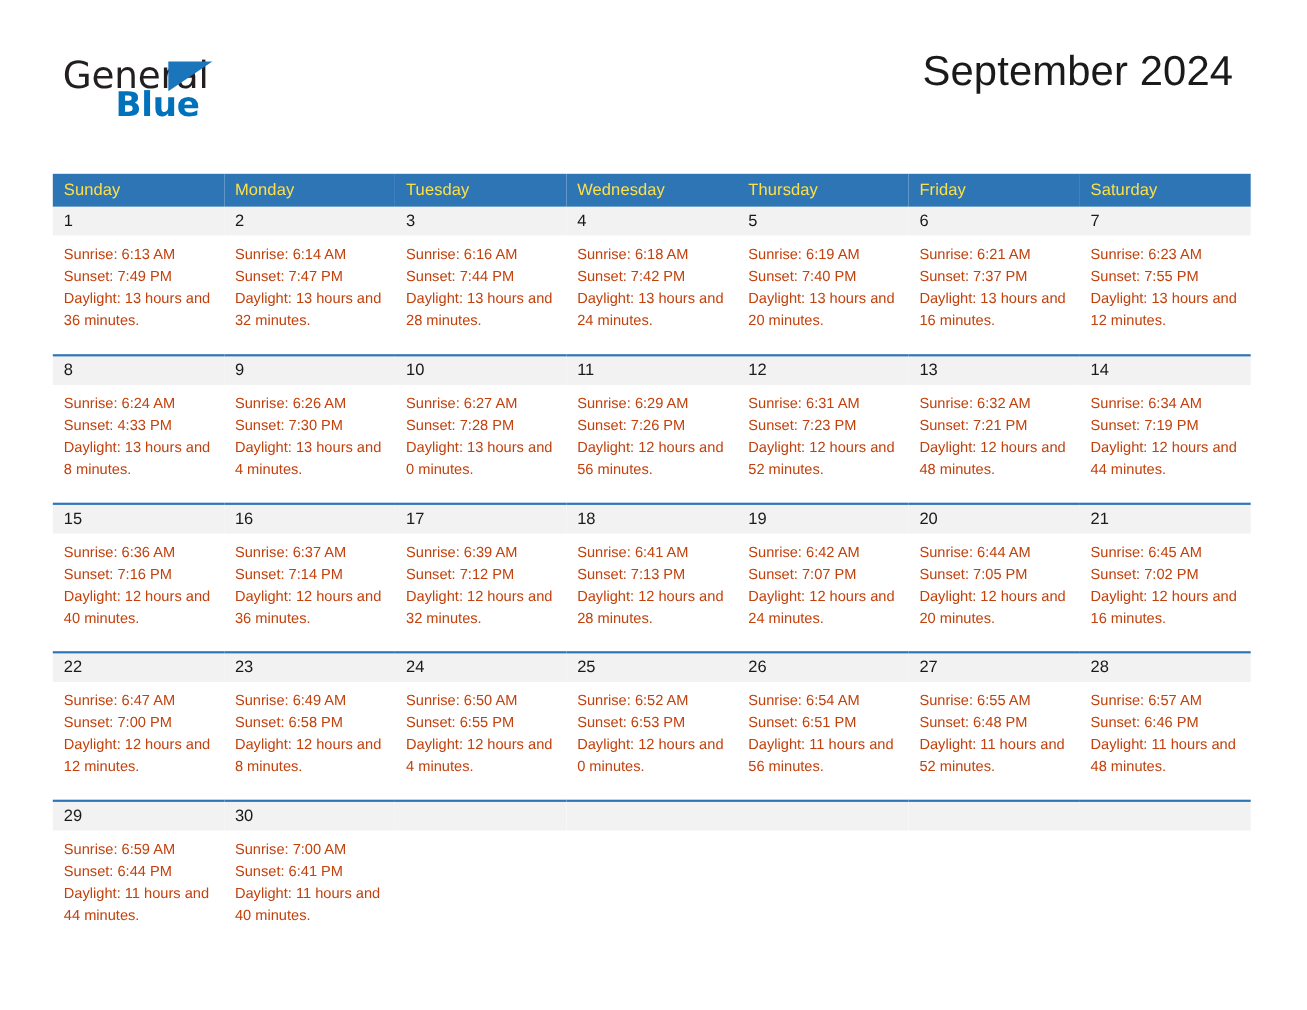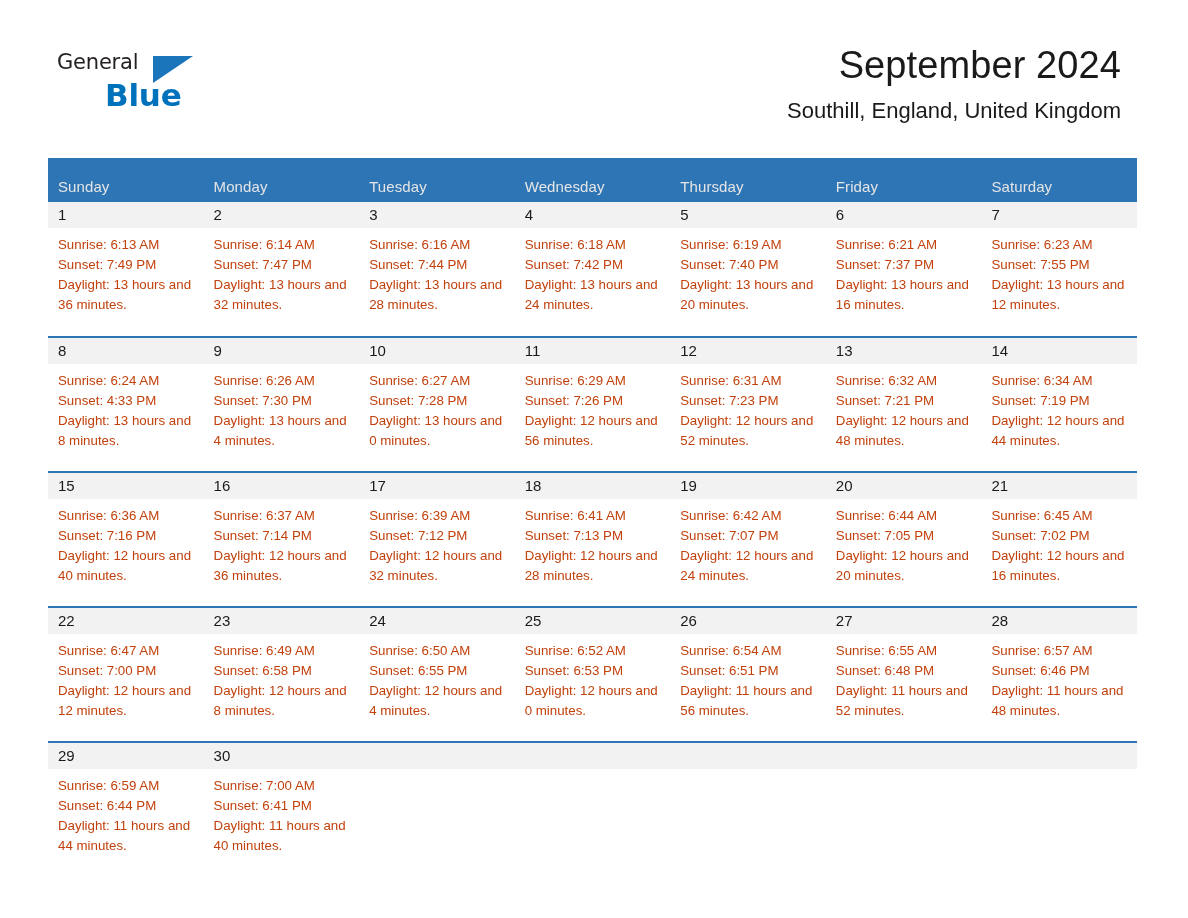--- a/index.html
+++ b/index.html
@@ -40,21 +40,21 @@
   }
   .logo-row1 {
     position: relative;
     display: block;
     height: 34px;
   }
   .logo-general {
     position: absolute;
     left: 0;
     top: 0;
-    font-size: 21px;
+    font-size: 34px;
     letter-spacing: -0.2px;
     color: #231f20;
     font-family: "DejaVu Sans", sans-serif;
     font-weight: 400;
   }
   .logo-triangle {
     position: absolute;
     left: 96px;
     top: 4px;
     width: 0;
@@ -105,25 +105,25 @@
   }
   table.cal {
     border-collapse: collapse;
     table-layout: fixed;
     width: 1089px;
   }
   table.cal col { width: 155.571px; }
 
   thead th {
     background: #2e75b6;
-    color: #e5e5e5;
+    color: #fde047;
     font-size: 15px;
     font-weight: 400;
     text-align: left;
-    padding: 20px 0 7px 10px;
+    padding: 6px 0 7px 10px;
     height: 30px;
     vertical-align: middle;
     letter-spacing: 0.1px;
   }
 
   tbody td {
     vertical-align: top;
     padding: 0;
     height: 135px;
     border-top: 2px solid #2e75b6;
@@ -162,21 +162,20 @@
     <div class="logo">
       <span class="logo-row1">
         <span class="logo-general">General</span>
         <span class="logo-triangle"></span>
       </span>
       <span class="logo-blue">Blue</span>
     </div>
 
     <div class="title-block">
       <div class="month-title">September 2024</div>
-      <div class="location-title">Southill, England, United Kingdom</div>
     </div>
 
   </div>
 
   <div class="calendar">
     <table class="cal">
       <colgroup>
         <col>
           <col>
           <col>

